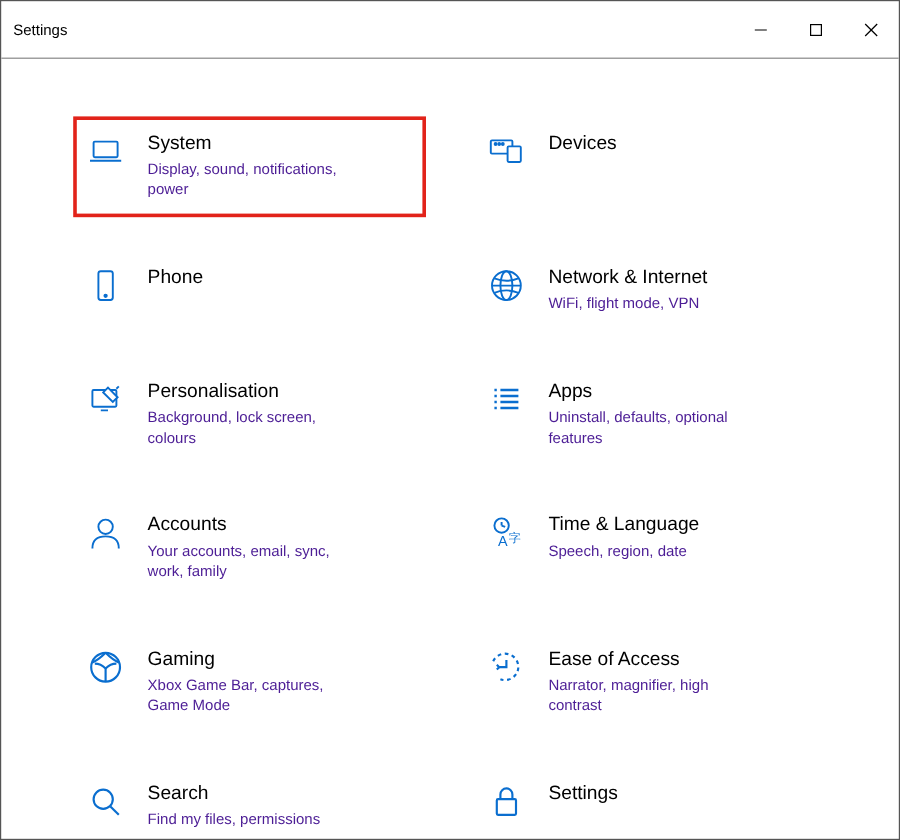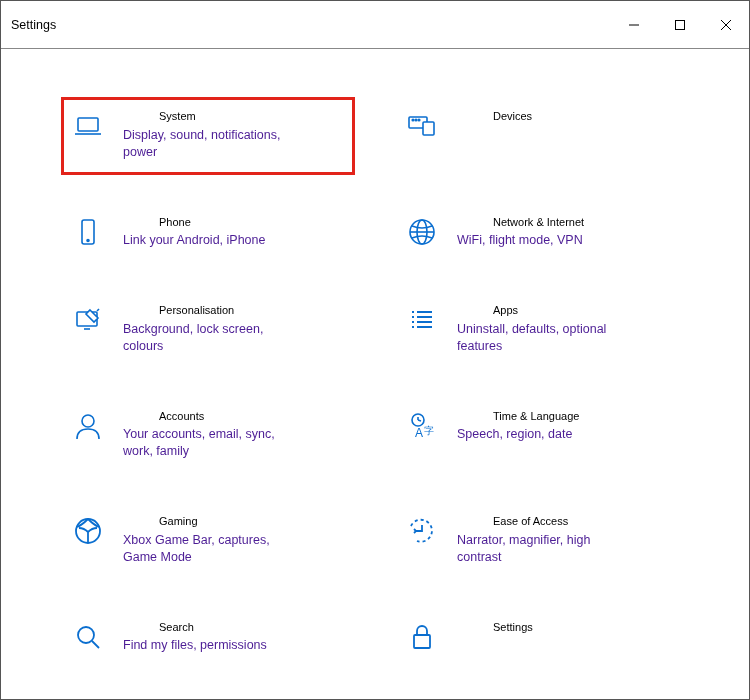--- a/index.html
+++ b/index.html
@@ -66,25 +66,24 @@
     align-items: center;
     justify-content: center;
   }
   .tile-icon svg { display: block; }
   .tile-text {
     flex: 1;
     min-width: 0;
     padding-top: 1px;
   }
   .tile-title {
-    font-size: 11px;
+    font-size: 16px;
     color: #000;
     line-height: 1.25;
     margin-bottom: 3px;
-    margin-left: 36px;
   }
   .tile-desc {
     font-size: 12.5px;
     color: #4c1d95;
     line-height: 1.35;
     max-width: 170px;
   }
 </style>
 </head>
 <body>
@@ -144,21 +143,20 @@
 
     <div class="tile">
       <div class="tile-icon">
         <svg width="34" height="34" viewBox="0 0 34 34" fill="none" stroke="currentColor" stroke-width="1.6">
           <rect x="11" y="5" width="12" height="24" rx="2"></rect>
           <circle cx="17" cy="25.5" r="1" fill="currentColor"></circle>
         </svg>
       </div>
       <div class="tile-text">
         <div class="tile-title">Phone</div>
-        <div class="tile-desc">Link your Android, iPhone</div>
       </div>
     </div>
 
     <div class="tile">
       <div class="tile-icon">
         <svg width="34" height="34" viewBox="0 0 34 34" fill="none" stroke="currentColor" stroke-width="1.6">
           <circle cx="17" cy="17" r="12"></circle>
           <ellipse cx="17" cy="17" rx="5" ry="12"></ellipse>
           <line x1="5" y1="17" x2="29" y2="17"></line>
           <path d="M7 11 Q17 15 27 11"></path>

